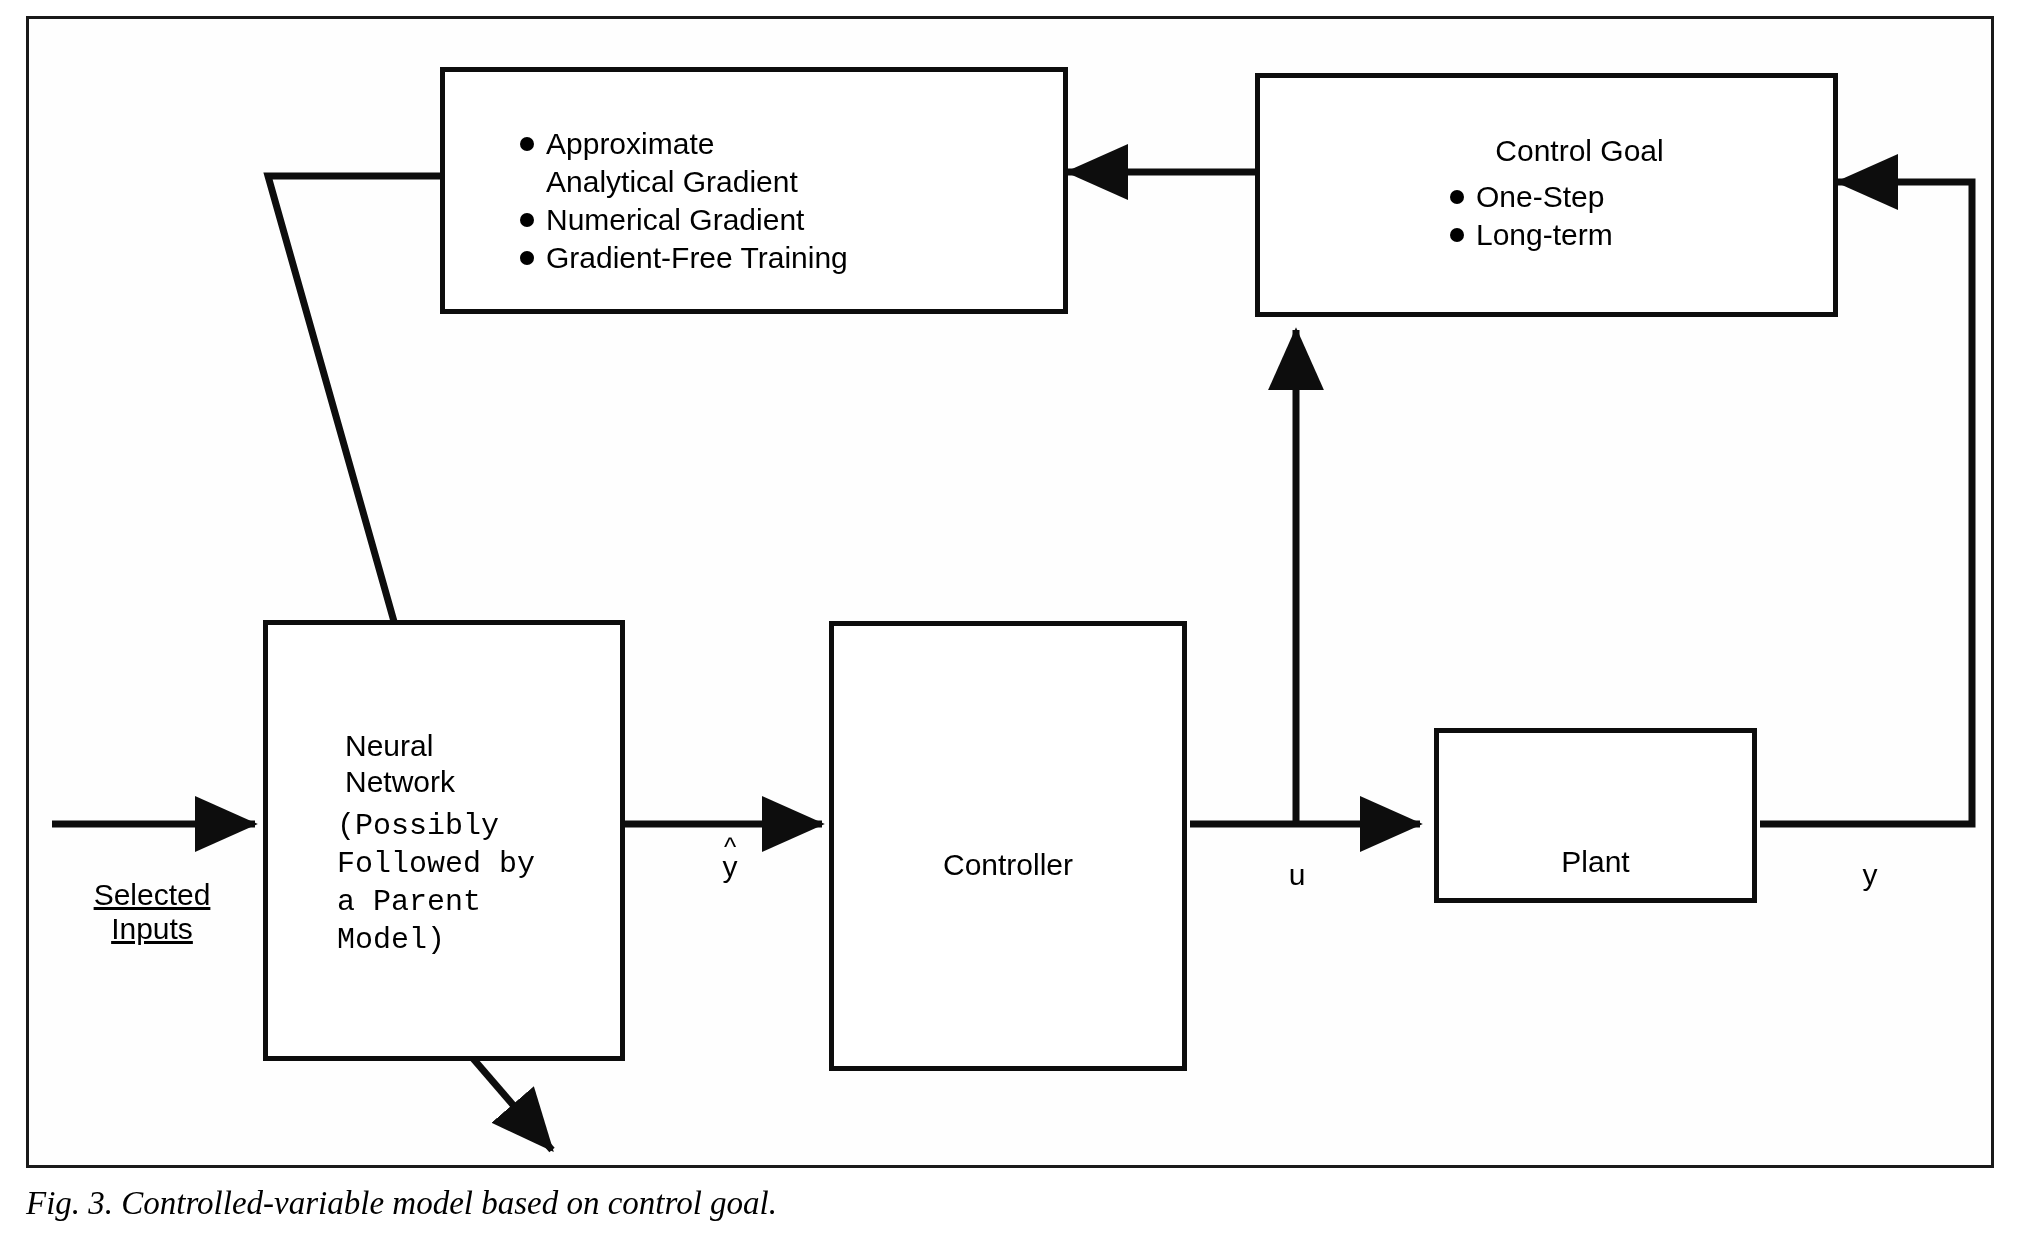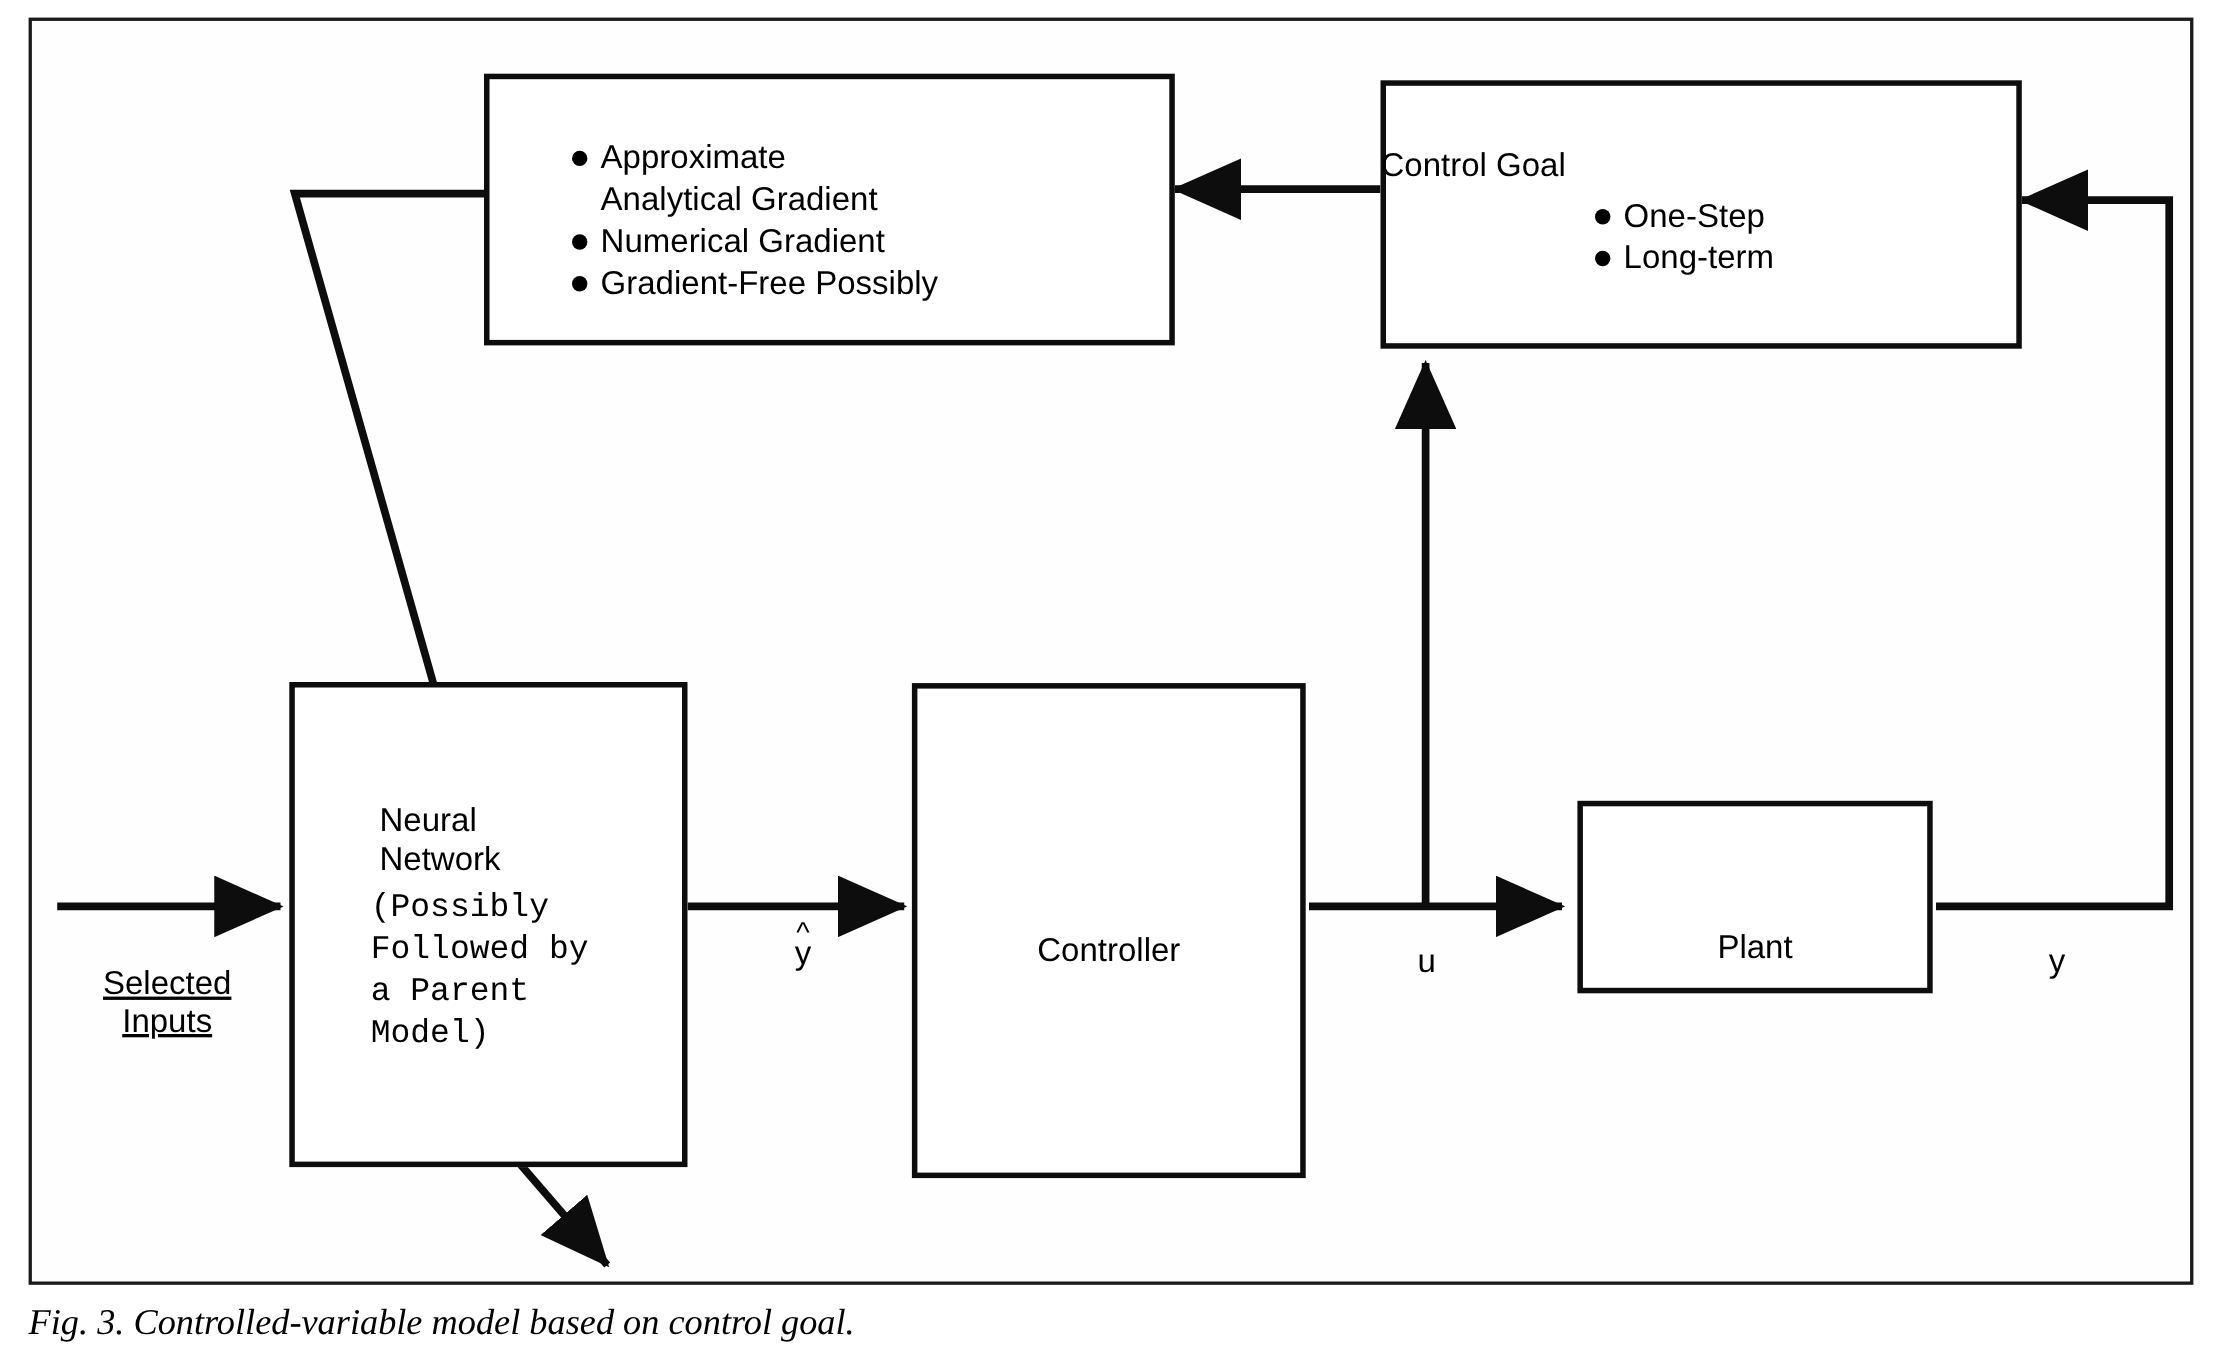--- a/index.html
+++ b/index.html
@@ -137,26 +137,26 @@
       <span class="bullet-dot"></span>
       <span class="bullet-label">Approximate
 Analytical Gradient</span>
     </div>
     <div class="bullet-row">
       <span class="bullet-dot"></span>
       <span class="bullet-label">Numerical Gradient</span>
     </div>
     <div class="bullet-row">
       <span class="bullet-dot"></span>
-      <span class="bullet-label">Gradient-Free Possibly</span>
+      <span class="bullet-label">Gradient-Free Training</span>
     </div>
   </div>
 
   <div class="node-box" style="left:1255px; top:73px; width:583px; height:244px;"></div>
-  <div class="node-text" style="left:1255px; top:132px; width:649px; text-align:left;">Control Goal</div>
+  <div class="node-text" style="left:1255px; top:132px; width:649px; text-align:center;">Control Goal</div>
   <div class="bullet-list" style="left:1450px; top:178px; width:380px;">
     <div class="bullet-row">
       <span class="bullet-dot"></span>
       <span class="bullet-label">One-Step</span>
     </div>
     <div class="bullet-row">
       <span class="bullet-dot"></span>
       <span class="bullet-label">Long-term</span>
     </div>
   </div>

